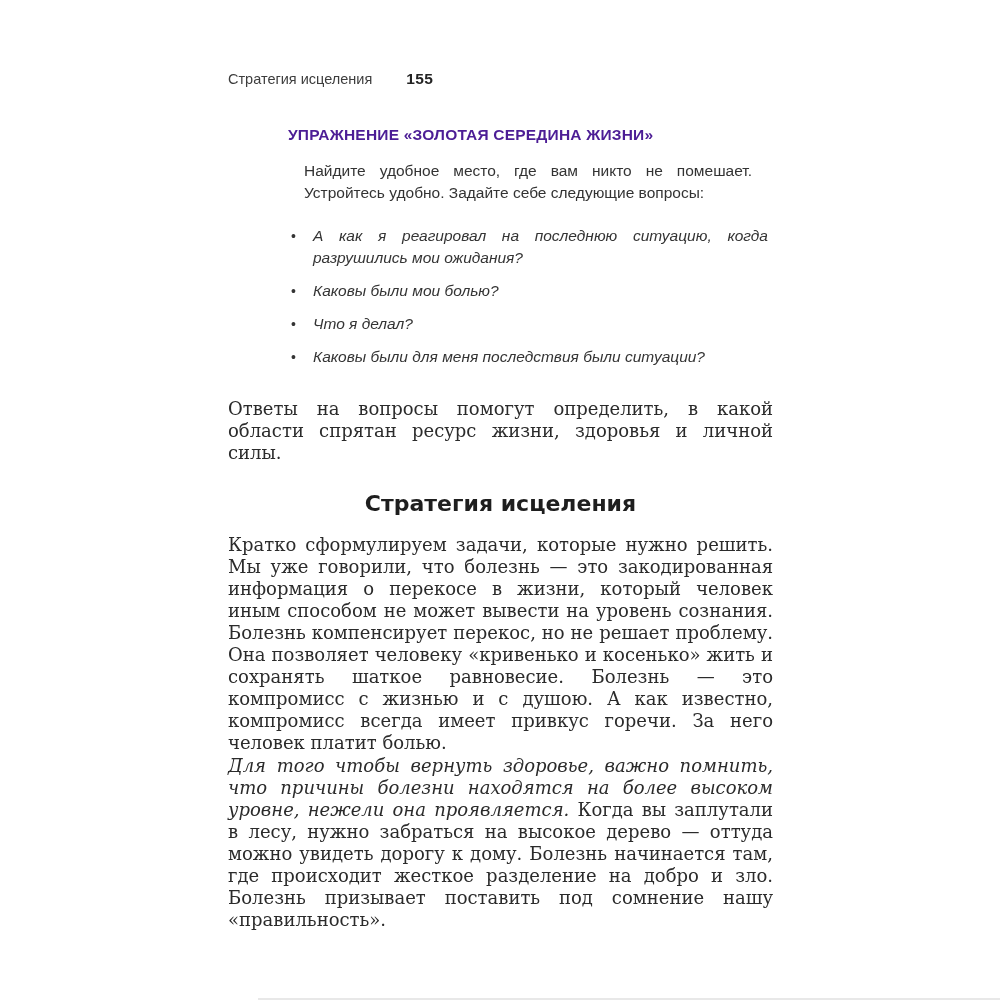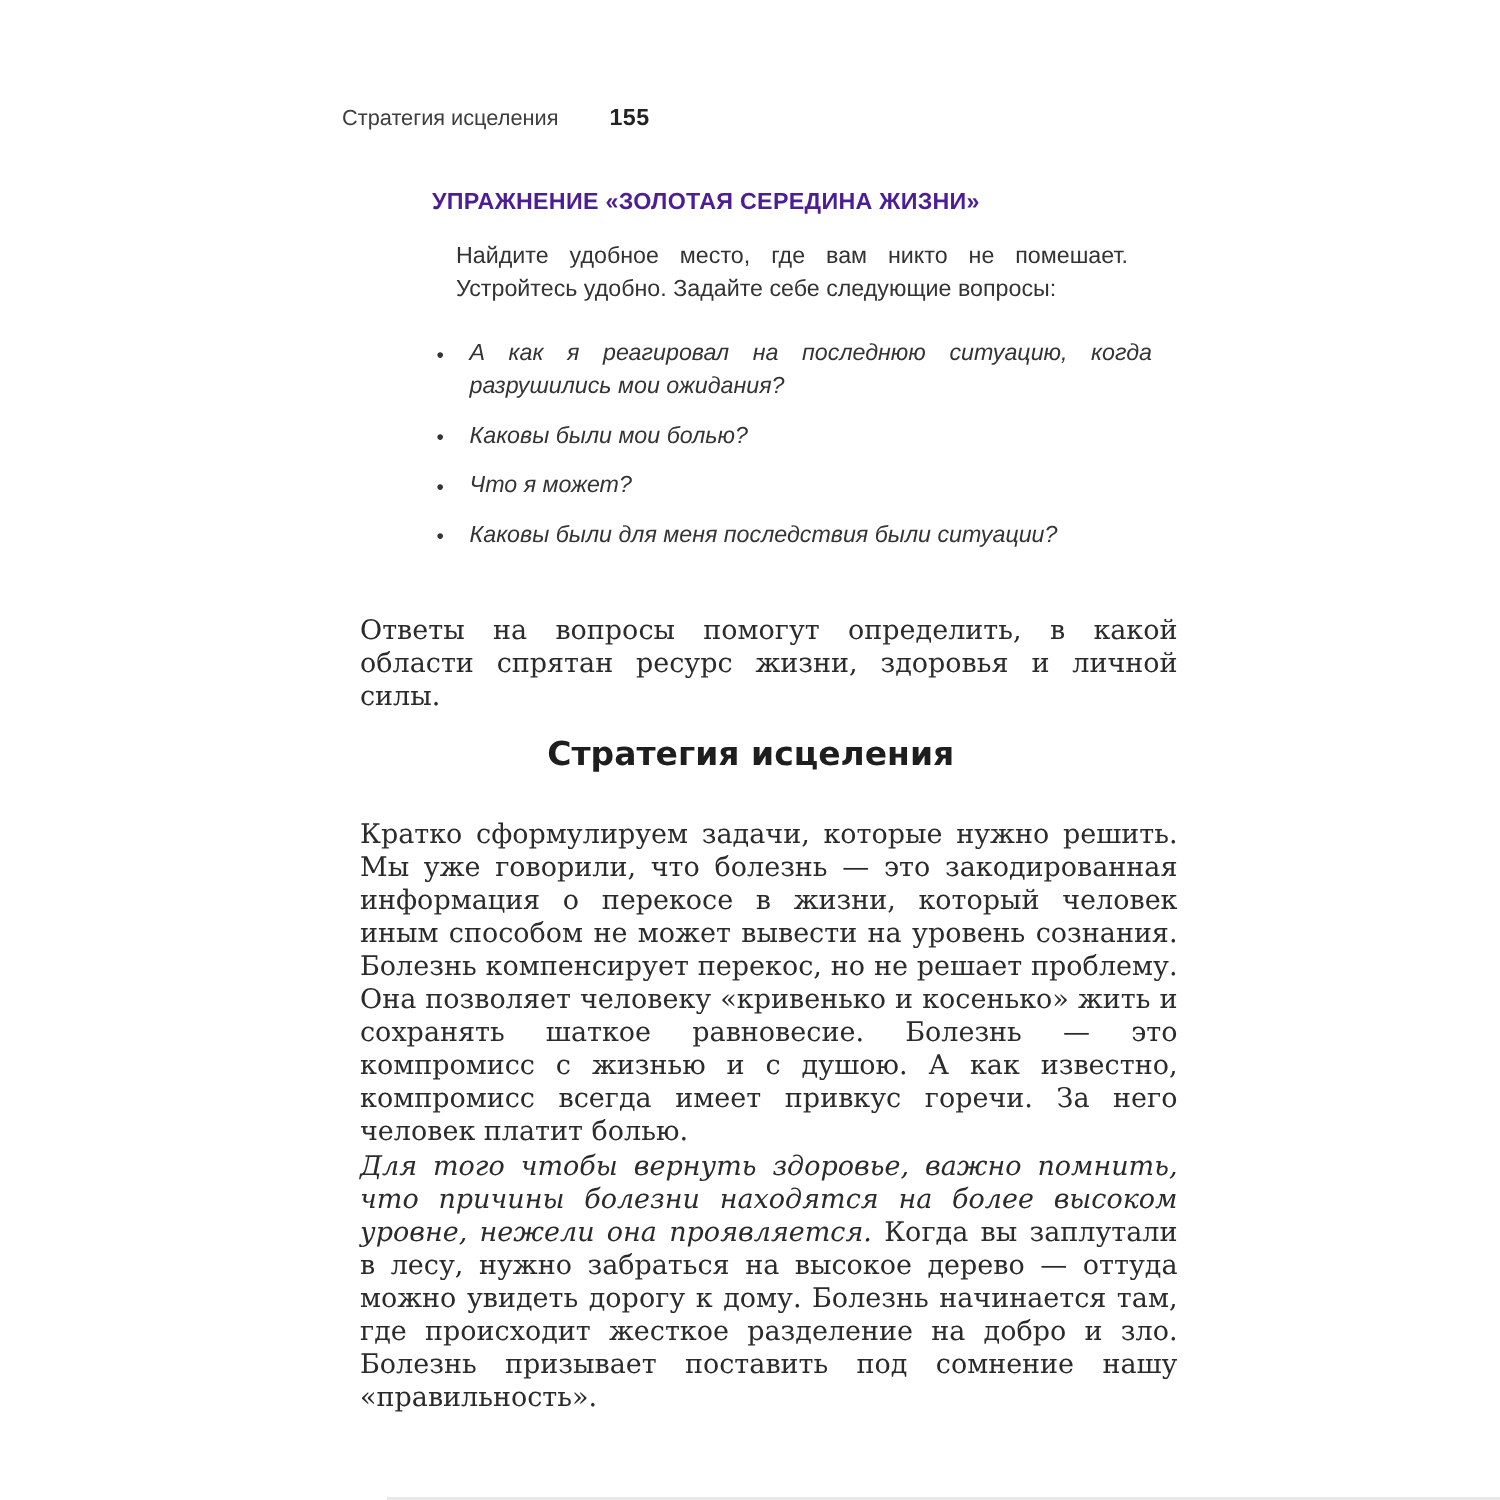--- a/index.html
+++ b/index.html
@@ -71,21 +71,21 @@
     font-style: normal;
     font-size: 14px;
   }
   .q-text { flex: 1; text-align: justify; }
 
   
   .serif {
     position: absolute;
     left: 228px;
     width: 545px;
-    margin: 12px;
+    margin: 0;
     font-family: "DejaVu Serif", serif;
     font-size: 18px;
     line-height: 22px;
     text-align: justify;
     color: #2b2b2b;
   }
   .answers-paragraph { top: 398px; }
   .strategy-paragraph-1 { top: 534px; }
   .strategy-paragraph-2 { top: 755px; }
   .strategy-paragraph-2 em { font-style: italic; }
@@ -130,21 +130,21 @@
       <li class="question">
         <span class="q-marker">•</span>
         <span class="q-text">А как я реагировал на последнюю ситуацию, когда разрушились мои ожидания?</span>
       </li>
       <li class="question">
         <span class="q-marker">•</span>
         <span class="q-text">Каковы были мои болью?</span>
       </li>
       <li class="question">
         <span class="q-marker">•</span>
-        <span class="q-text">Что я может?</span>
+        <span class="q-text">Что я делал?</span>
       </li>
       <li class="question">
         <span class="q-marker">•</span>
         <span class="q-text">Каковы были для меня последствия были ситуации?</span>
       </li>
     </ul>
   </section>
 
   <p class="serif answers-paragraph">Ответы на вопросы помогут определить, в какой области спрятан ресурс жизни, здоровья и личной силы.</p>
 

